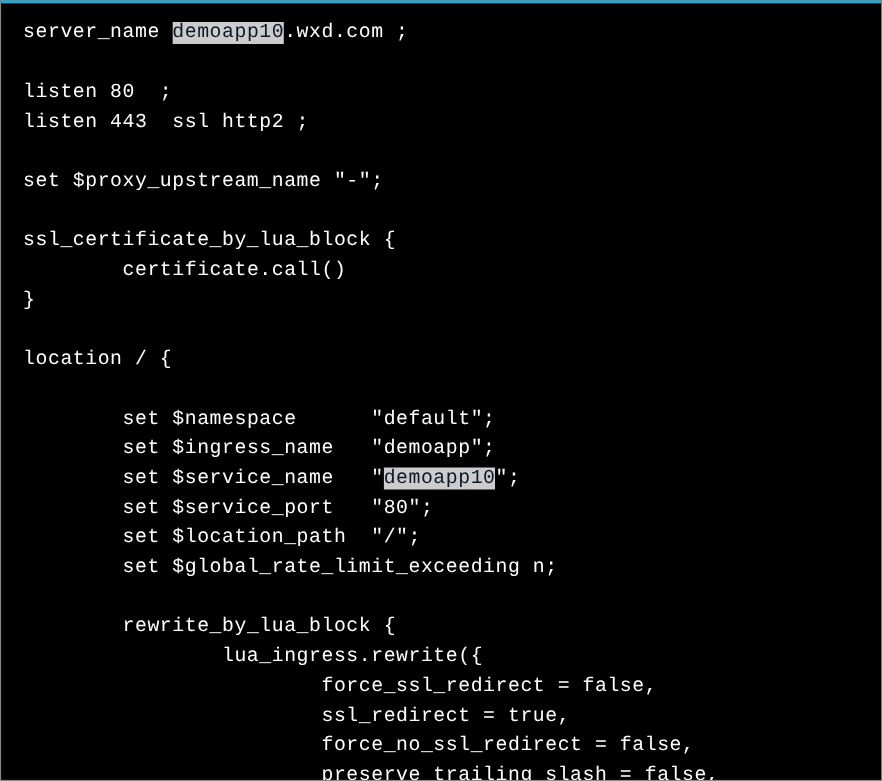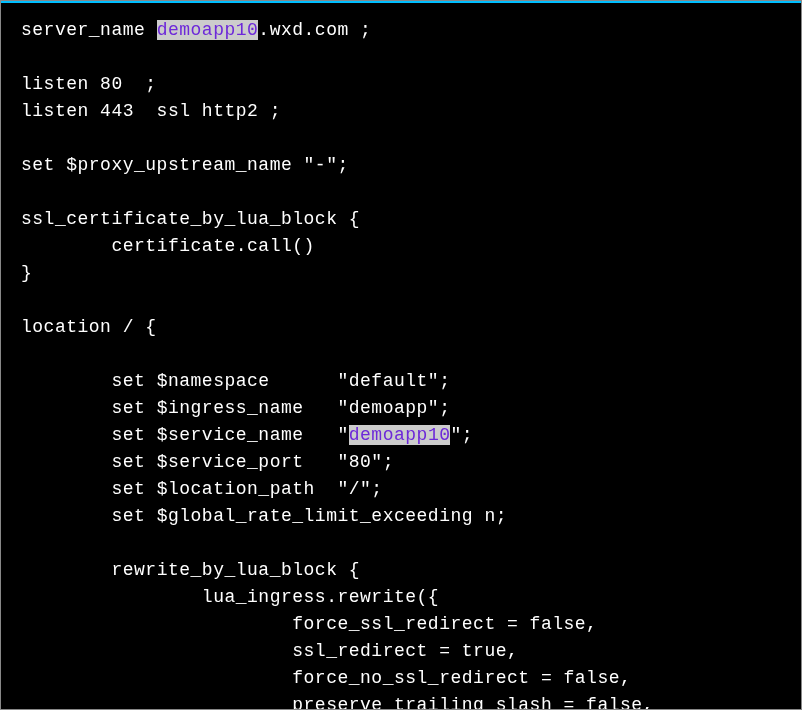--- a/index.html
+++ b/index.html
@@ -27,21 +27,21 @@
       background: #00bfff;
     }
     .terminal {
       padding: 16px 20px;
       line-height: 1.5;
       white-space: pre;
       letter-spacing: 0.5px;
     }
     .highlight {
       background: #ccc;
-      color: #6d28d9;
+      color: #0f172a;
       text-align: center;
     }
     .line {
       min-height: 1.5em;
     }
   </style>
 </head>
 <body>
 
 <div class="top-line"></div>

